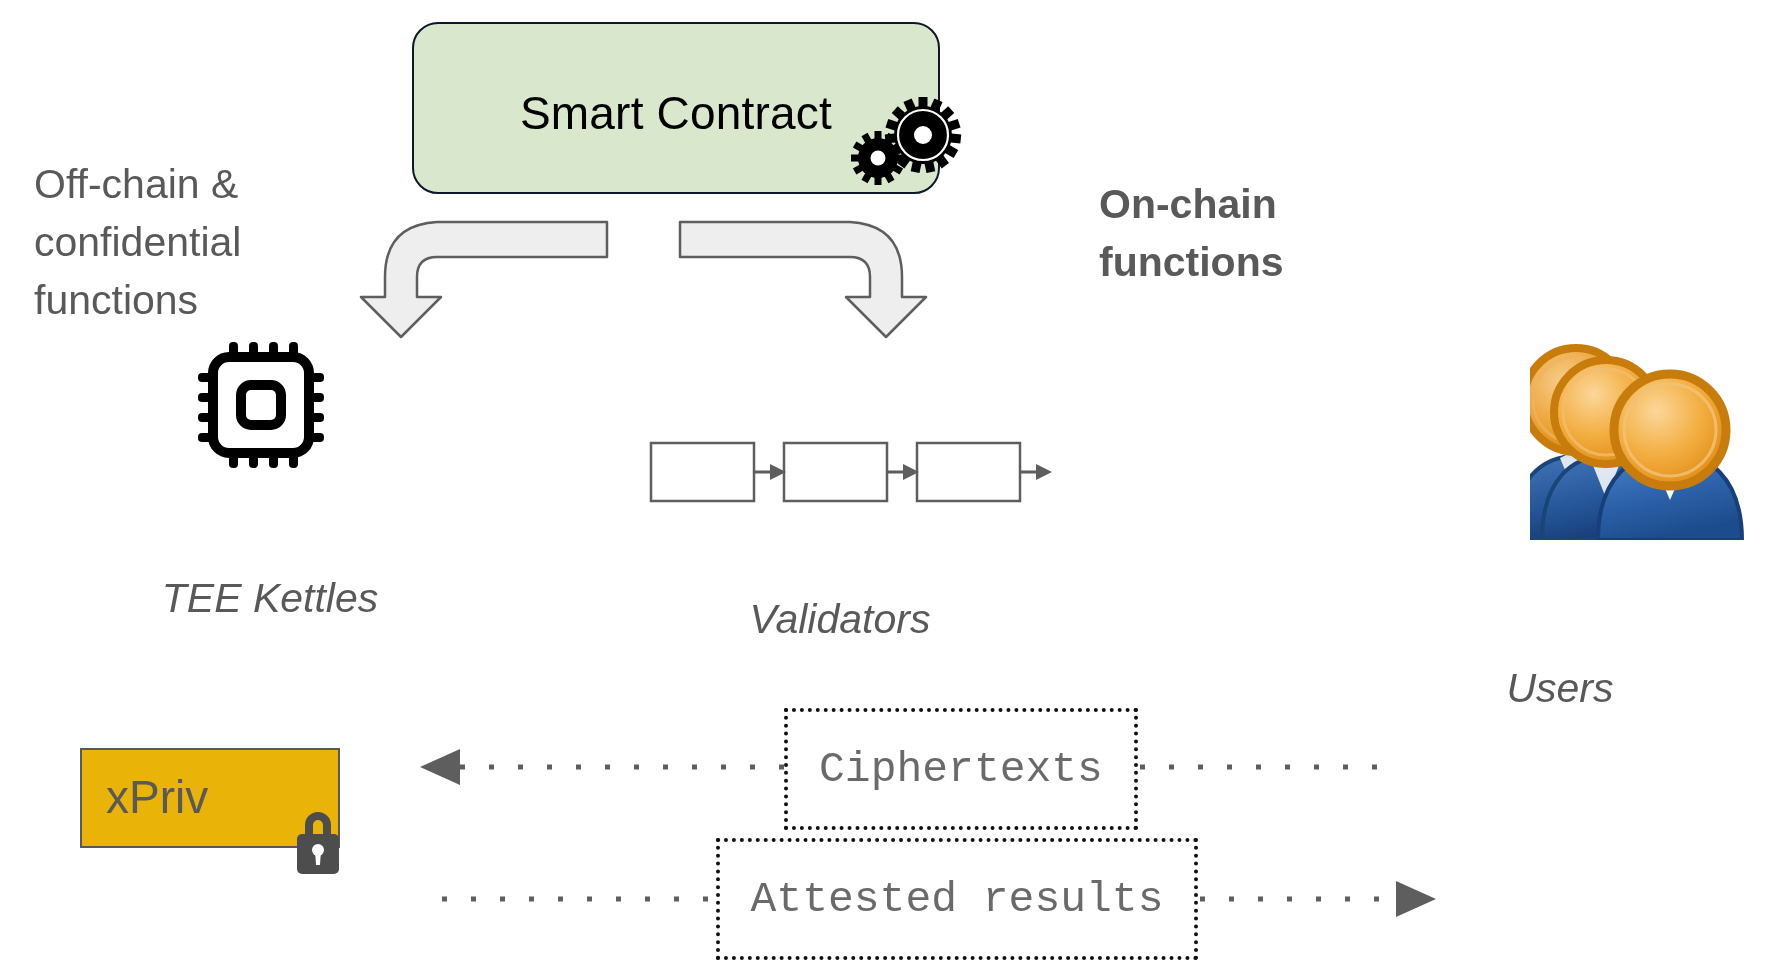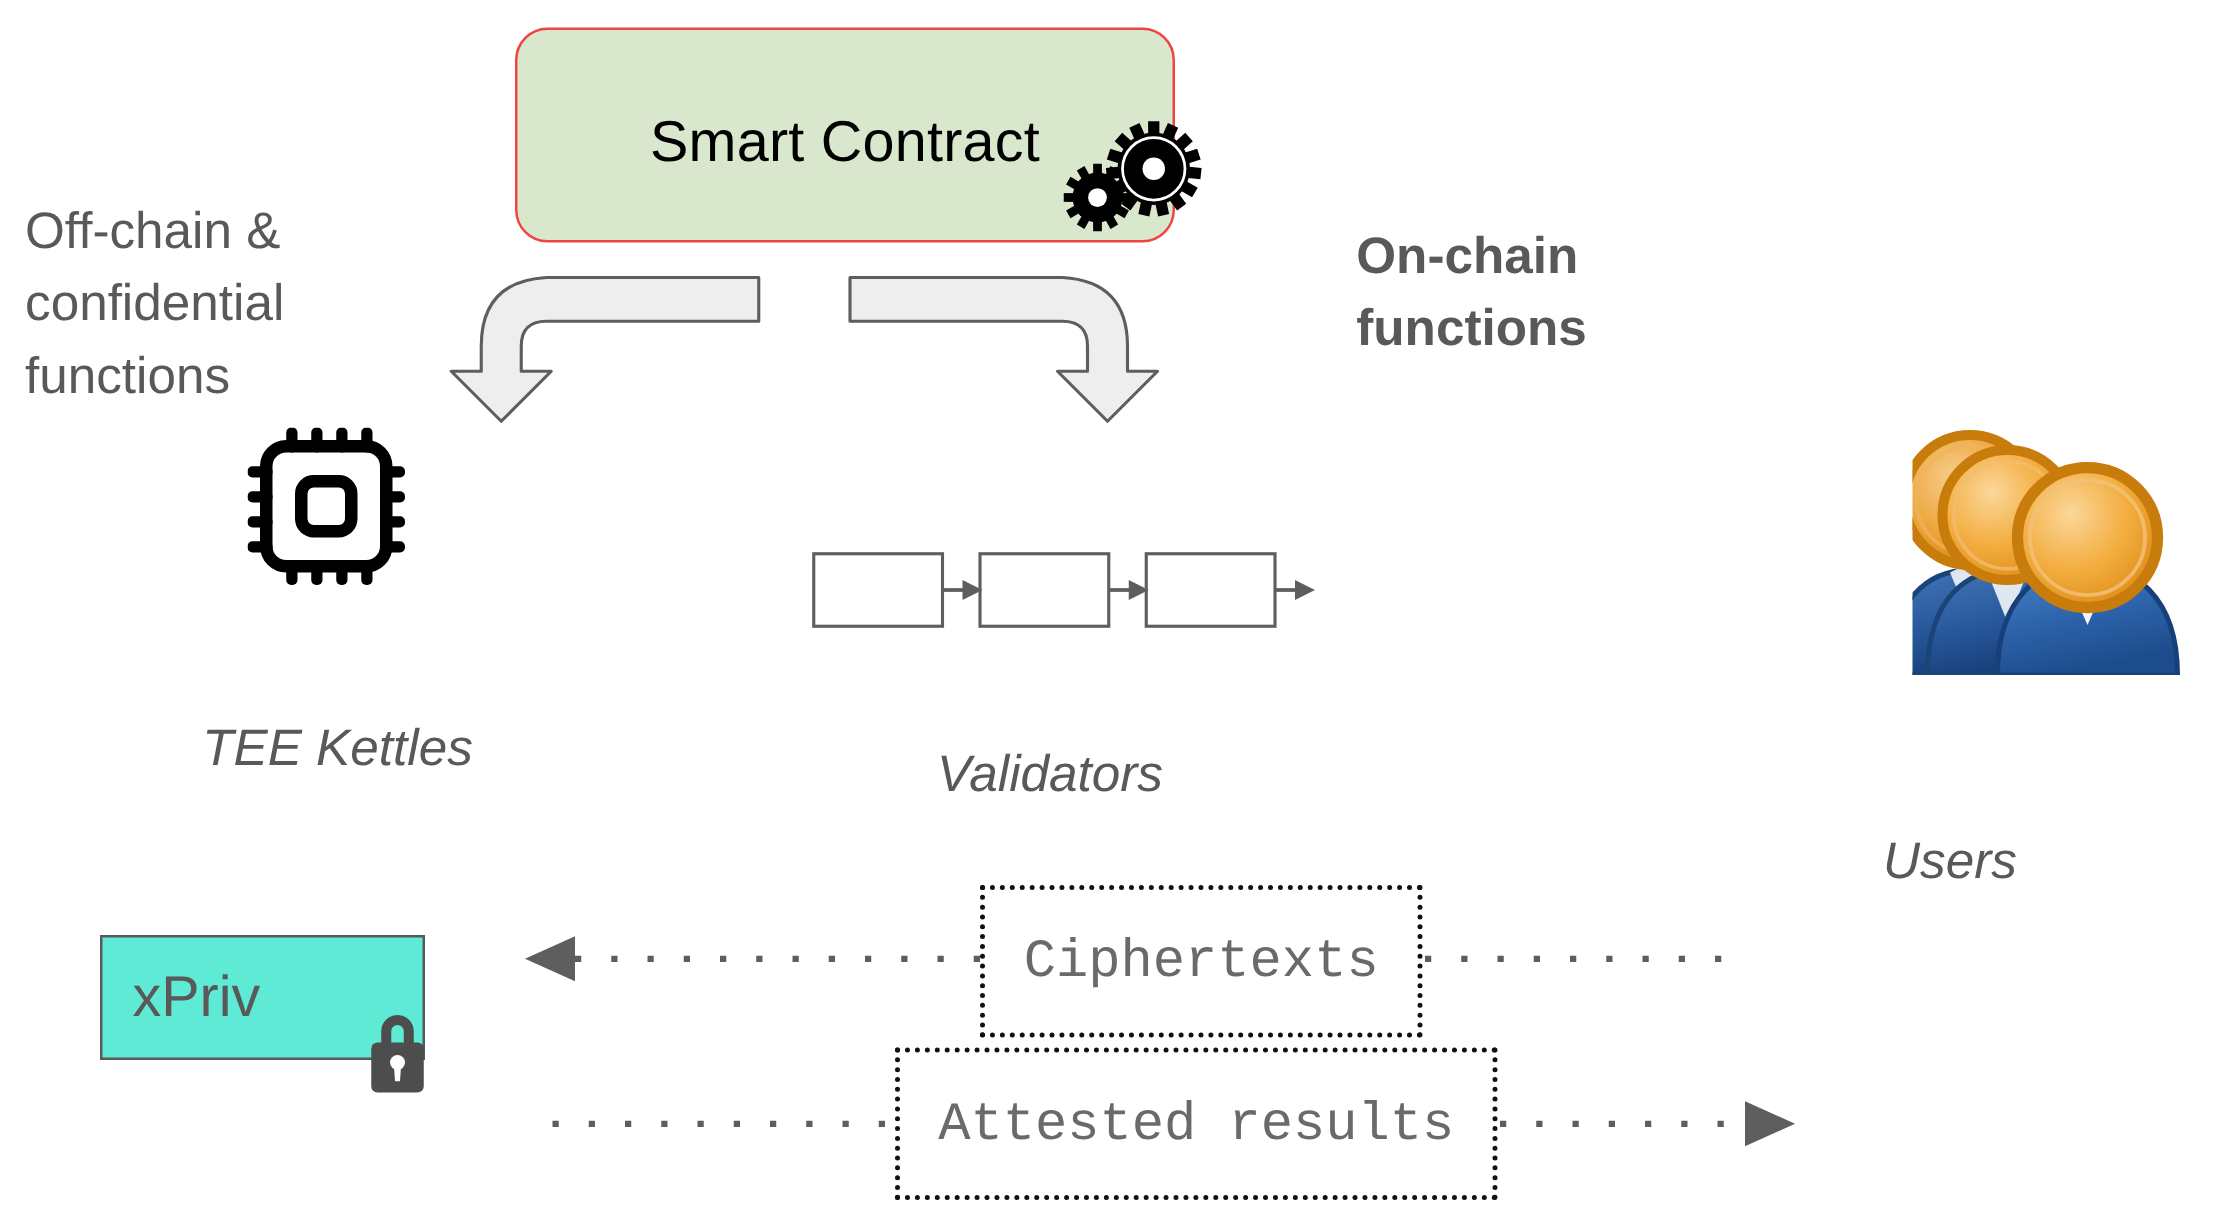--- a/index.html
+++ b/index.html
@@ -19,39 +19,40 @@
   }
   .abs { position: absolute; }
 
   
   #smart-contract-box {
     left: 412px;
     top: 22px;
     width: 528px;
     height: 172px;
     background: #d9e8cd;
-    border: 2px solid #ef4444;
+    border: 2px solid #0f172a;
     border-radius: 26px;
     box-sizing: border-box;
   }
   #smart-contract-label {
     position: absolute;
     left: 0; right: 0;
     top: 62px;
     text-align: center;
     font-size: 46px;
     color: #000000;
     letter-spacing: 0.2px;
   }
 
   
   .caption {
     color: #595959;
     font-size: 41px;
     line-height: 1.42;
+    margin-left: 14px;
   }
   #offchain-caption { left: 20px; top: 155px; width: 330px; }
   #onchain-caption  { left: 1085px; top: 175px; width: 300px; font-weight: bold; }
 
   
   .node-label {
     color: #595959;
     font-size: 41px;
     text-align: center;
     font-style: italic;
@@ -61,21 +62,21 @@
   #users-label       { left: 1410px; top: 665px; width: 300px; }
 
   
   #xpriv-box {
     left: 80px;
     top: 748px;
     width: 260px;
     height: 100px;
     border: 2px solid #595959;
     box-sizing: border-box;
-    background: #5eead4;
+    background: #eab308;
   }
   #xpriv-label {
     position: absolute;
     left: 24px;
     top: 20px;
     font-size: 46px;
     color: #595959;
   }
   #lock-icon { left: 290px; top: 805px; }
 

